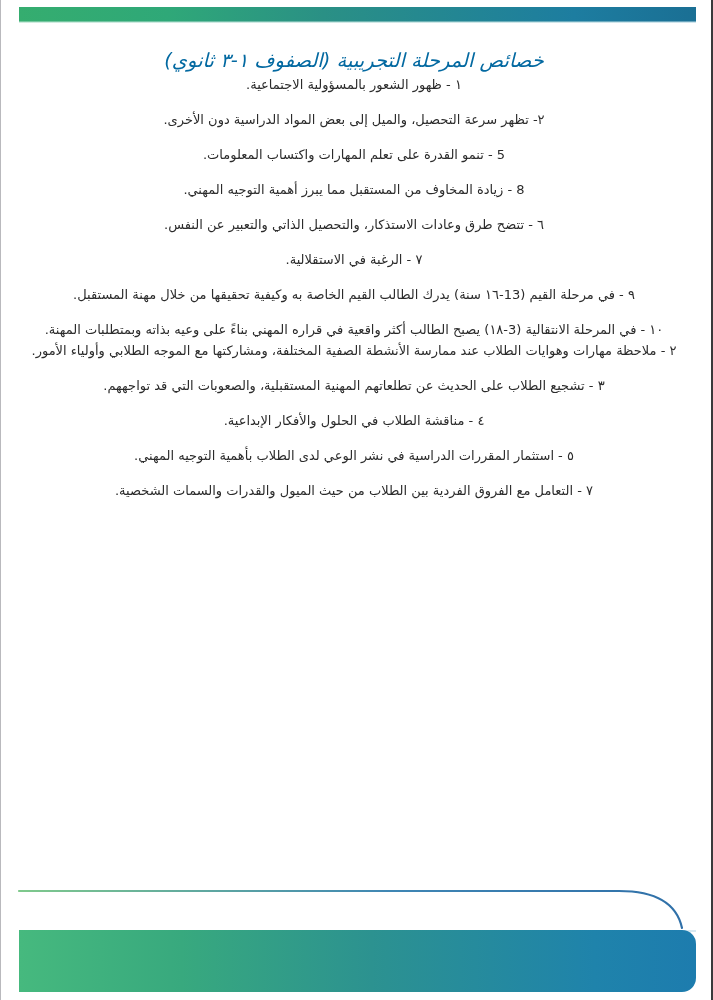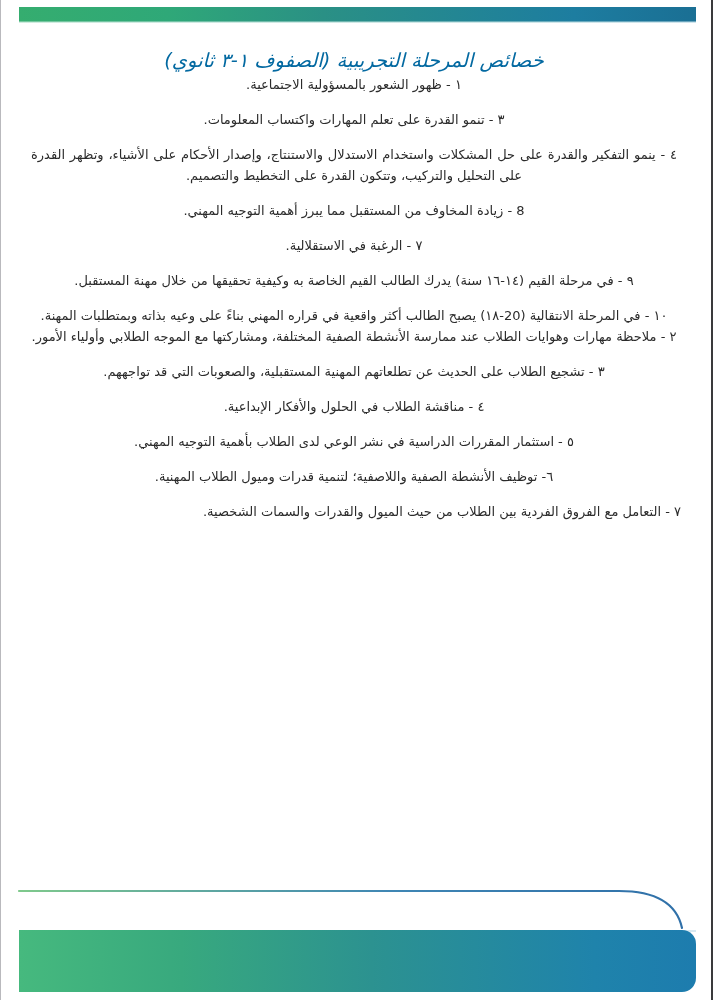--- a/index.html
+++ b/index.html
@@ -78,21 +78,21 @@
     line-height: 1.58;
     text-align: center;
     margin: 0 0 14.5px 0;
     padding: 0 4px;
   }
   ul.doc-list li.wrap-item {
     text-align: justify;
     text-align-last: center;
     padding: 0 8px;
   }
-  ul.doc-list li:last-child { margin-bottom: 0; text-align: right; }
+  ul.doc-list li:last-child { margin-bottom: 0; }
 
   
   .footer-curve {
     position: absolute;
     left: 18px;
     bottom: 72px;
     width: 677px;
     height: 42px;
     overflow: visible;
   }
@@ -124,35 +124,35 @@
 
   <div class="header-bar"></div>
   <div class="header-bar-glow"></div>
 
   <div class="content">
 
     <h2 class="section-title section-one-title">خصائص المرحلة التجريبية (الصفوف ١-٣ ثانوي)</h2>
 
     <ul class="doc-list">
       <li>١ - ظهور الشعور بالمسؤولية الاجتماعية.</li>
-      <li>٣ - تنمو القدرة على تعلم المهارات واكتساب المعلومات.</li>
-      <li class="wrap-item">٤ - ينمو التفكير والقدرة على حل المشكلات واستخدام الاستدلال والاستنتاج، وإصدار الأحكام على الأشياء، وتظهر القدرة على التحليل والتركيب، وتتكون القدرة على التخطيط والتصميم.</li>
+      <li>٢- تظهر سرعة التحصيل، والميل إلى بعض المواد الدراسية دون الأخرى.</li>
+      <li>5 - تنمو القدرة على تعلم المهارات واكتساب المعلومات.</li>
       <li>8 - زيادة المخاوف من المستقبل مما يبرز أهمية التوجيه المهني.</li>
+      <li>٦ - تتضح طرق وعادات الاستذكار، والتحصيل الذاتي والتعبير عن النفس.</li>
       <li>٧ - الرغبة في الاستقلالية.</li>
-      <li>٩ - في مرحلة القيم (١٤-١٦ سنة) يدرك الطالب القيم الخاصة به وكيفية تحقيقها من خلال مهنة المستقبل.</li>
-      <li class="wrap-item">١٠ - في المرحلة الانتقالية (20-١٨) يصبح الطالب أكثر واقعية في قراره المهني بناءً على وعيه بذاته وبمتطلبات المهنة.</li>
+      <li>٩ - في مرحلة القيم (13-١٦ سنة) يدرك الطالب القيم الخاصة به وكيفية تحقيقها من خلال مهنة المستقبل.</li>
+      <li class="wrap-item">١٠ - في المرحلة الانتقالية (3-١٨) يصبح الطالب أكثر واقعية في قراره المهني بناءً على وعيه بذاته وبمتطلبات المهنة.</li>
     </ul>
 
 
     <ul class="doc-list">
       <li class="wrap-item">٢ - ملاحظة مهارات وهوايات الطلاب عند ممارسة الأنشطة الصفية المختلفة، ومشاركتها مع الموجه الطلابي وأولياء الأمور.</li>
       <li>٣ - تشجيع الطلاب على الحديث عن تطلعاتهم المهنية المستقبلية، والصعوبات التي قد تواجههم.</li>
       <li>٤ - مناقشة الطلاب في الحلول والأفكار الإبداعية.</li>
       <li>٥ - استثمار المقررات الدراسية في نشر الوعي لدى الطلاب بأهمية التوجيه المهني.</li>
-      <li>٦- توظيف الأنشطة الصفية واللاصفية؛ لتنمية قدرات وميول الطلاب المهنية.</li>
       <li>٧ - التعامل مع الفروق الفردية بين الطلاب من حيث الميول والقدرات والسمات الشخصية.</li>
     </ul>
 
   </div>
 
   <svg class="footer-curve" viewBox="0 0 677 42" preserveAspectRatio="none">
     <defs>
       <linearGradient id="curveGrad" x1="0" y1="0" x2="1" y2="0">
         <parameter name="stop" offset="0%" stop-color="#2f6fa8"></parameter>
       </linearGradient>

